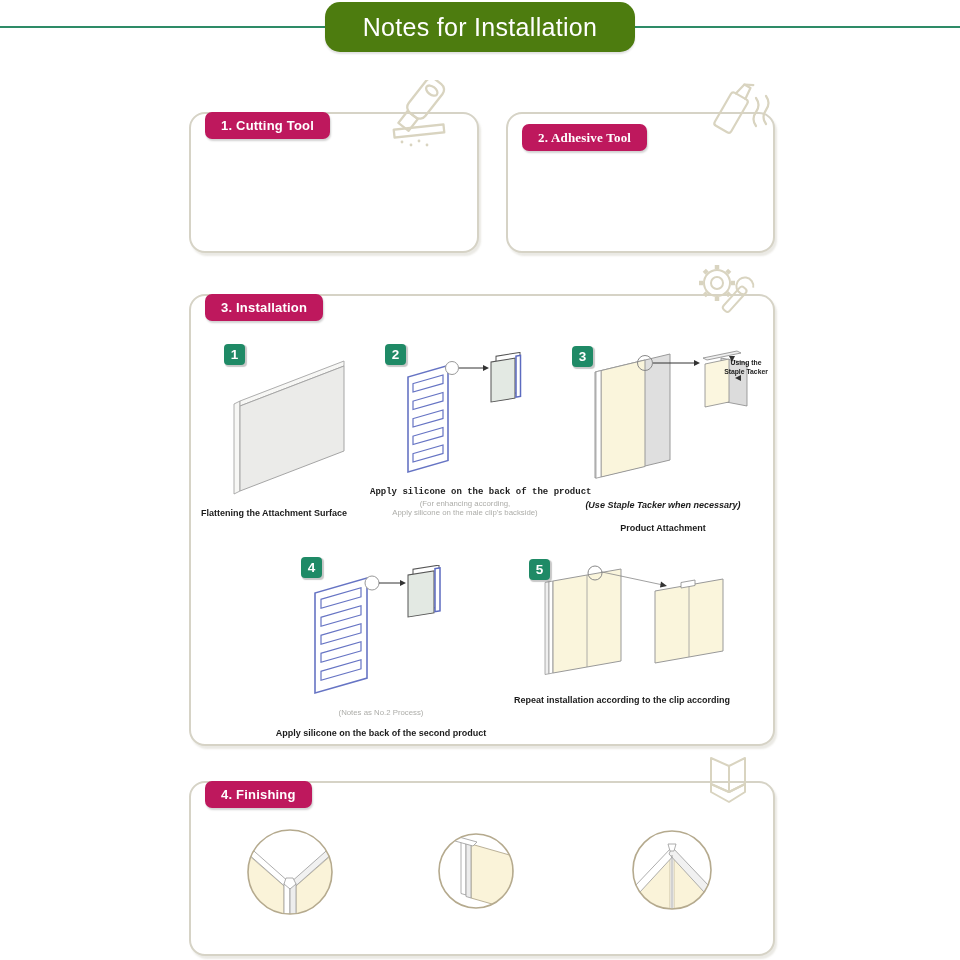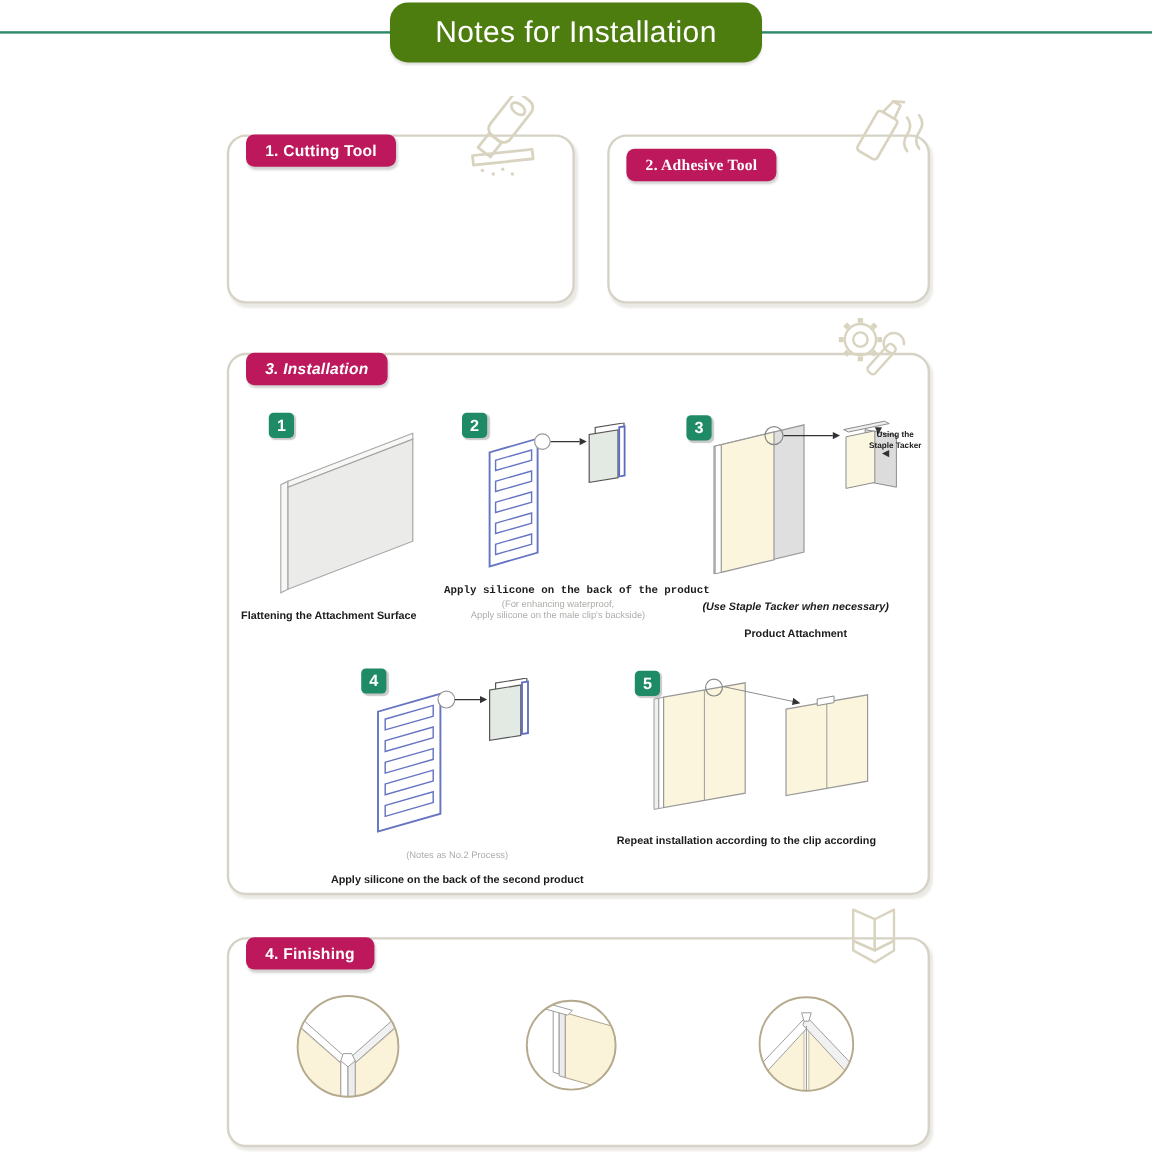--- a/index.html
+++ b/index.html
@@ -89,21 +89,21 @@
   </g>
 </svg>
 <ul class="abs tool-list" style="left:526px;top:159px;">
   <li>Silicone</li>
   <li>Staple Tacker</li>
   <li>Foam Bond</li>
   <li>Double-sided Tape, Silicone Tape</li>
 </ul>
 
 <div class="abs panel" style="left:189px;top:294px;width:582px;height:448px;"></div>
-<div class="abs sec-label" style="left:205px;top:294px;font-style:italic;">3. Installation</div>
+<div class="abs sec-label" style="left:205px;top:294px;">3. Installation</div>
 <svg class="abs icon" style="left:690px;top:258px;" width="68" height="66">
   <g fill="none" stroke="#D9D4C0" stroke-width="2">
     <circle cx="27" cy="25" r="13"></circle>
     <circle cx="27" cy="25" r="6"></circle>
     <g stroke-width="4.5">
       <line x1="27" y1="7" x2="27" y2="11" transform="rotate(0 27 25)"></line>
       <line x1="27" y1="7" x2="27" y2="11" transform="rotate(45 27 25)"></line>
       <line x1="27" y1="7" x2="27" y2="11" transform="rotate(90 27 25)"></line>
       <line x1="27" y1="7" x2="27" y2="11" transform="rotate(135 27 25)"></line>
       <line x1="27" y1="7" x2="27" y2="11" transform="rotate(180 27 25)"></line>
@@ -141,21 +141,21 @@
   <circle cx="57" cy="16" r="6.5" fill="#fff" stroke="#999" stroke-width="1"></circle>
   <line x1="64" y1="16" x2="88" y2="16" stroke="#333" stroke-width="1"></line>
   <polygon points="88,13 94,16 88,19" fill="#333"></polygon>
   <g transform="translate(96,8) skewY(-9)">
     <rect x="5" y="-3" width="24" height="40" fill="#FFFFFF" stroke="#555" stroke-width="1"></rect>
     <rect x="0" y="2" width="24" height="40" fill="#E3E9E3" stroke="#555" stroke-width="1"></rect>
     <rect x="25" y="0" width="4.5" height="41" fill="#fff" stroke="#5C6BC0" stroke-width="1.5"></rect>
   </g>
 </svg>
 <div class="abs caption" style="left:370px;top:487px;width:190px;font-family:Liberation Mono, monospace;">Apply silicone on the back of the product</div>
-<div class="abs subcaption" style="left:370px;top:499px;width:190px;">(For enhancing waterproof,</div>
+<div class="abs subcaption" style="left:370px;top:499px;width:190px;">(For enhancing according,</div>
 <div class="abs subcaption" style="left:370px;top:508px;width:190px;">Apply silicone on the male clip's backside)</div>
 
 <div class="abs dotted-h" style="left:516px;top:422px;width:46px;"></div>
 
 <div class="abs step-num" style="left:572px;top:346px;">3</div>
 <svg class="abs graphic" style="left:575px;top:348px;" width="200" height="142">
   <polygon points="20,24 95,6 95,112 20,130" fill="#DFDFDF" stroke="#999" stroke-width="1"></polygon>
   <polygon points="26,22.6 70,12 70,118.5 26,129" fill="#FAF5DC" stroke="#999" stroke-width="1"></polygon>
   <polygon points="21,23.8 26,22.6 26,129 21,130.2" fill="#FFFFFF" stroke="#999" stroke-width="0.8"></polygon>
   <circle cx="70" cy="15" r="7.5" fill="none" stroke="#888" stroke-width="1"></circle>

